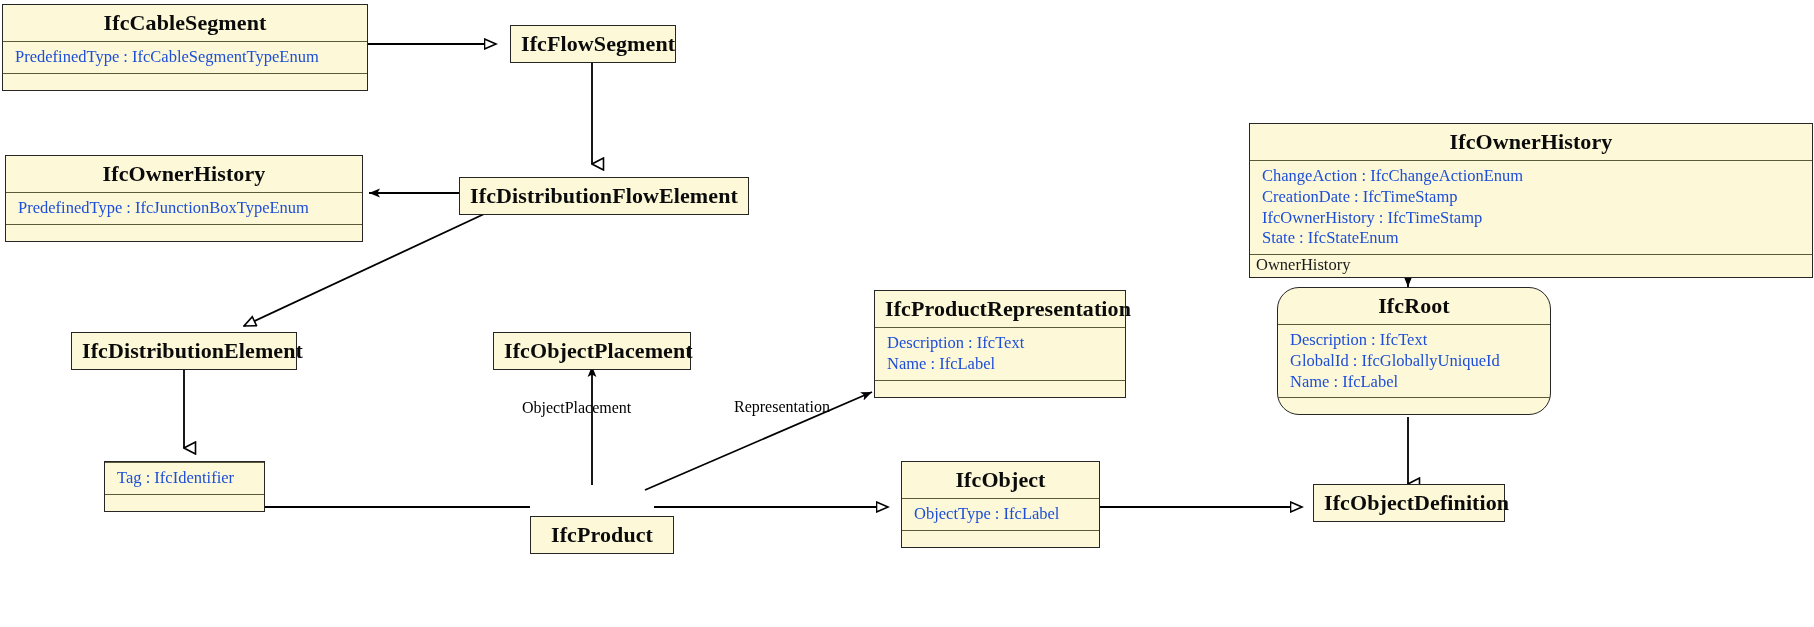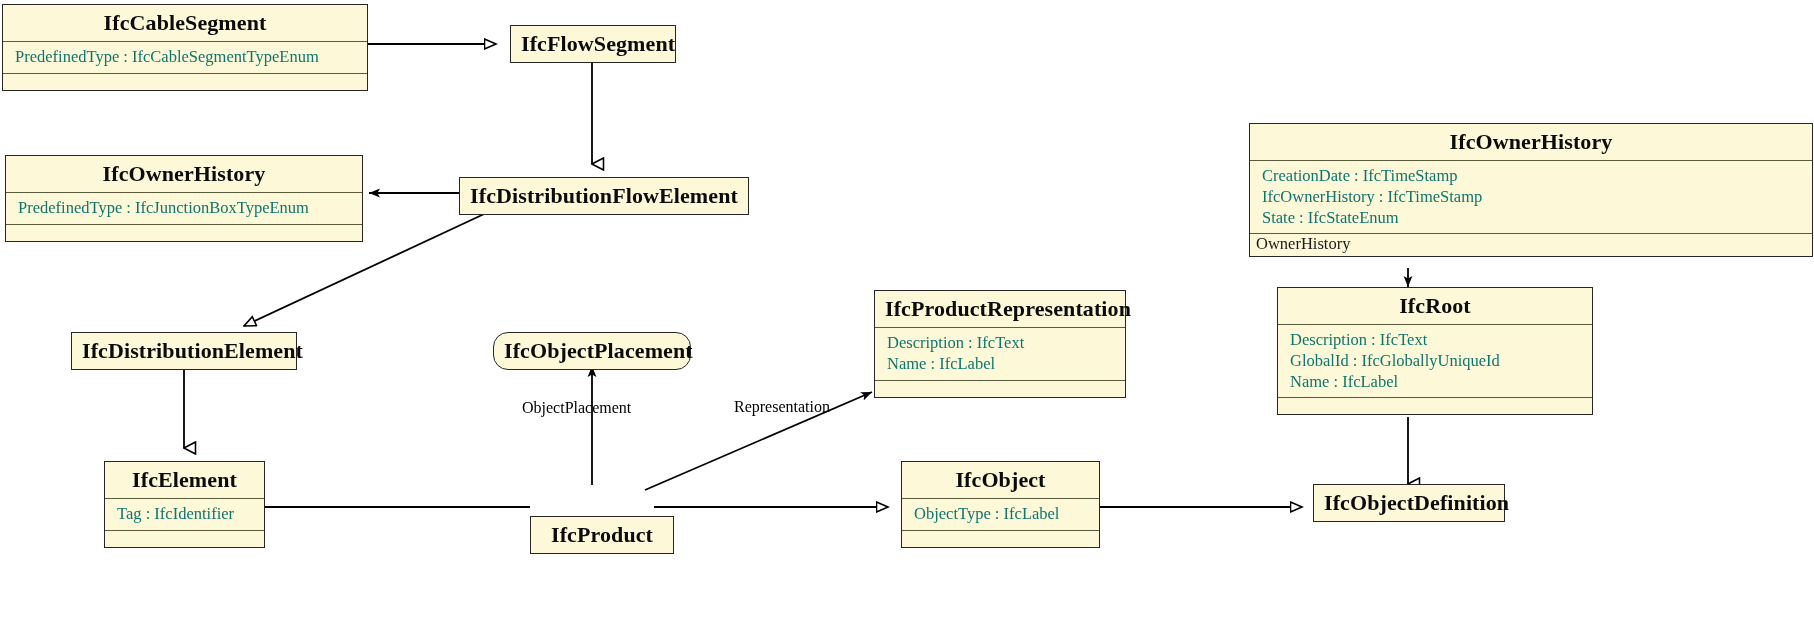--- a/index.html
+++ b/index.html
@@ -43,21 +43,21 @@
     color: #0b0b0b;
     letter-spacing: 0.1px;
     white-space: nowrap;
   }
   .uml-attrs {
     box-sizing: border-box;
     border-top: 1.4px solid #5a5a3c;
     padding: 5px 9px 5px 12px;
     font-size: 16.5px;
     line-height: 1.26;
-    color: #0f766e;
+    color: #1d4ed8;
     white-space: nowrap;
   }
   .uml-attrs .attr-row {
     white-space: nowrap;
   }
   .uml-ops {
     box-sizing: border-box;
     border-top: 1.4px solid #5a5a3c;
     height: 17px;
     padding: 0;
@@ -168,56 +168,56 @@
     <div class="uml-ops"></div>
   </div>
 
   <div class="uml-class" style="left:459px; top:177px; width:290px;">
     <div class="uml-name">IfcDistributionFlowElement</div>
   </div>
 
   <div class="uml-class" style="left:1249px; top:123px; width:564px;">
     <div class="uml-name">IfcOwnerHistory</div>
     <div class="uml-attrs">
+      <div class="attr-row">ChangeAction : IfcChangeActionEnum</div>
       <div class="attr-row">CreationDate : IfcTimeStamp</div>
       <div class="attr-row">IfcOwnerHistory : IfcTimeStamp</div>
       <div class="attr-row">State : IfcStateEnum</div>
     </div>
     <div class="uml-ops labeled">OwnerHistory</div>
   </div>
 
   <div class="uml-class" style="left:71px; top:332px; width:226px;">
     <div class="uml-name">IfcDistributionElement</div>
   </div>
 
-  <div class="uml-class" style="left:493px; top:332px; width:198px;border-radius:15px;">
+  <div class="uml-class" style="left:493px; top:332px; width:198px;">
     <div class="uml-name">IfcObjectPlacement</div>
   </div>
 
   <div class="uml-class" style="left:874px; top:290px; width:252px;">
     <div class="uml-name">IfcProductRepresentation</div>
     <div class="uml-attrs">
       <div class="attr-row">Description : IfcText</div>
       <div class="attr-row">Name : IfcLabel</div>
     </div>
     <div class="uml-ops"></div>
   </div>
 
-  <div class="uml-class" style="left:1277px; top:287px; width:316px;">
+  <div class="uml-class" style="left:1277px; top:287px; width:274px;border-radius:22px;">
     <div class="uml-name">IfcRoot</div>
     <div class="uml-attrs">
       <div class="attr-row">Description : IfcText</div>
       <div class="attr-row">GlobalId : IfcGloballyUniqueId</div>
       <div class="attr-row">Name : IfcLabel</div>
     </div>
     <div class="uml-ops"></div>
   </div>
 
   <div class="uml-class" style="left:104px; top:461px; width:161px;">
-    <div class="uml-name">IfcElement</div>
     <div class="uml-attrs">
       <div class="attr-row">Tag : IfcIdentifier</div>
     </div>
     <div class="uml-ops"></div>
   </div>
 
   <div class="uml-class" style="left:530px; top:484px; width:144px;margin-top:32px;">
     <div class="uml-name">IfcProduct</div>
   </div>
 

